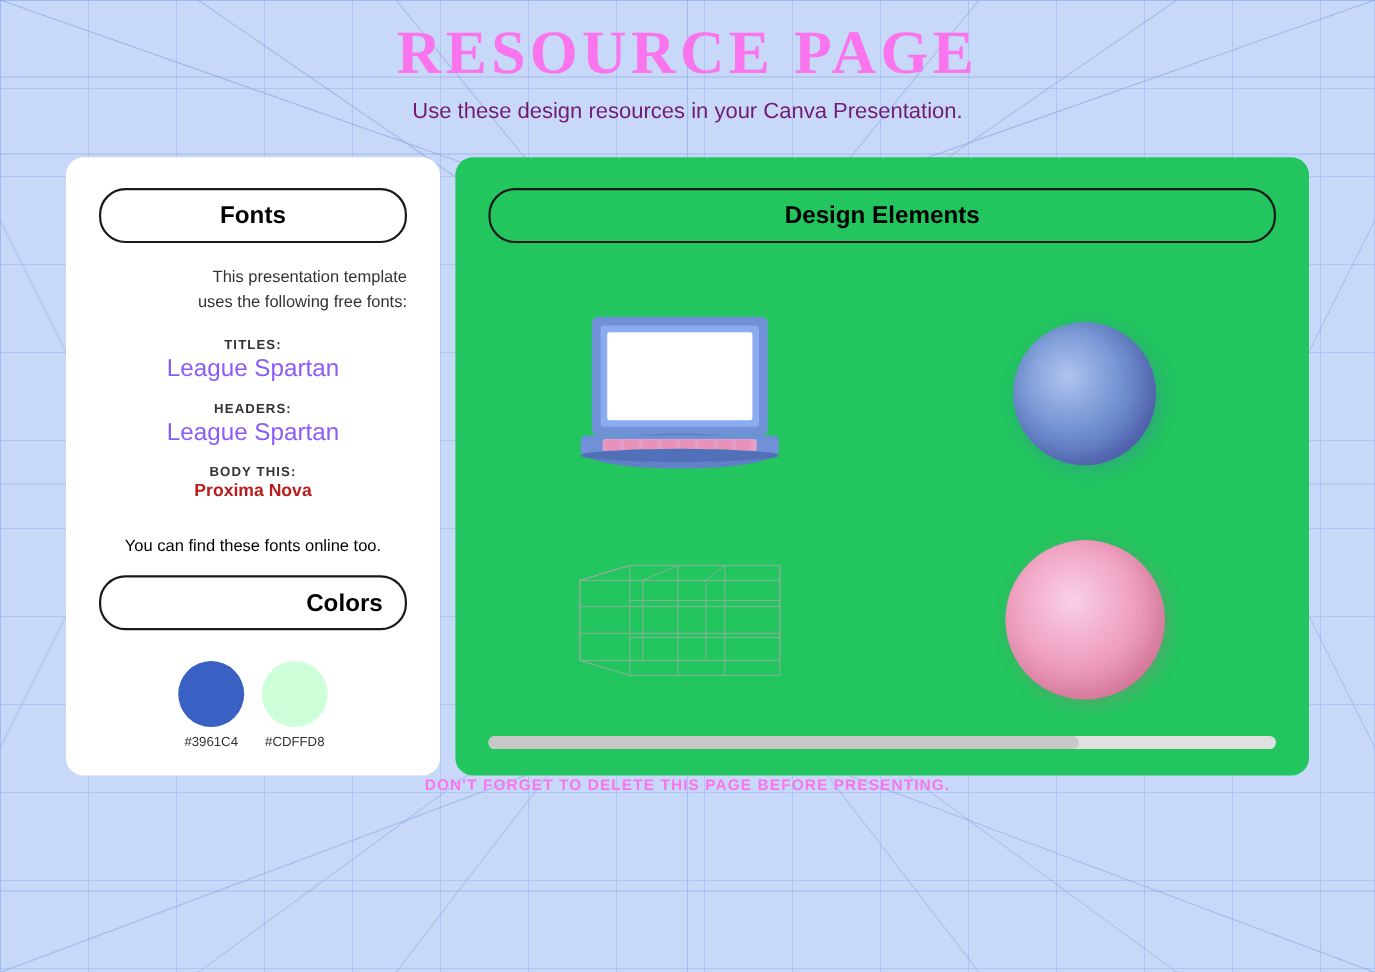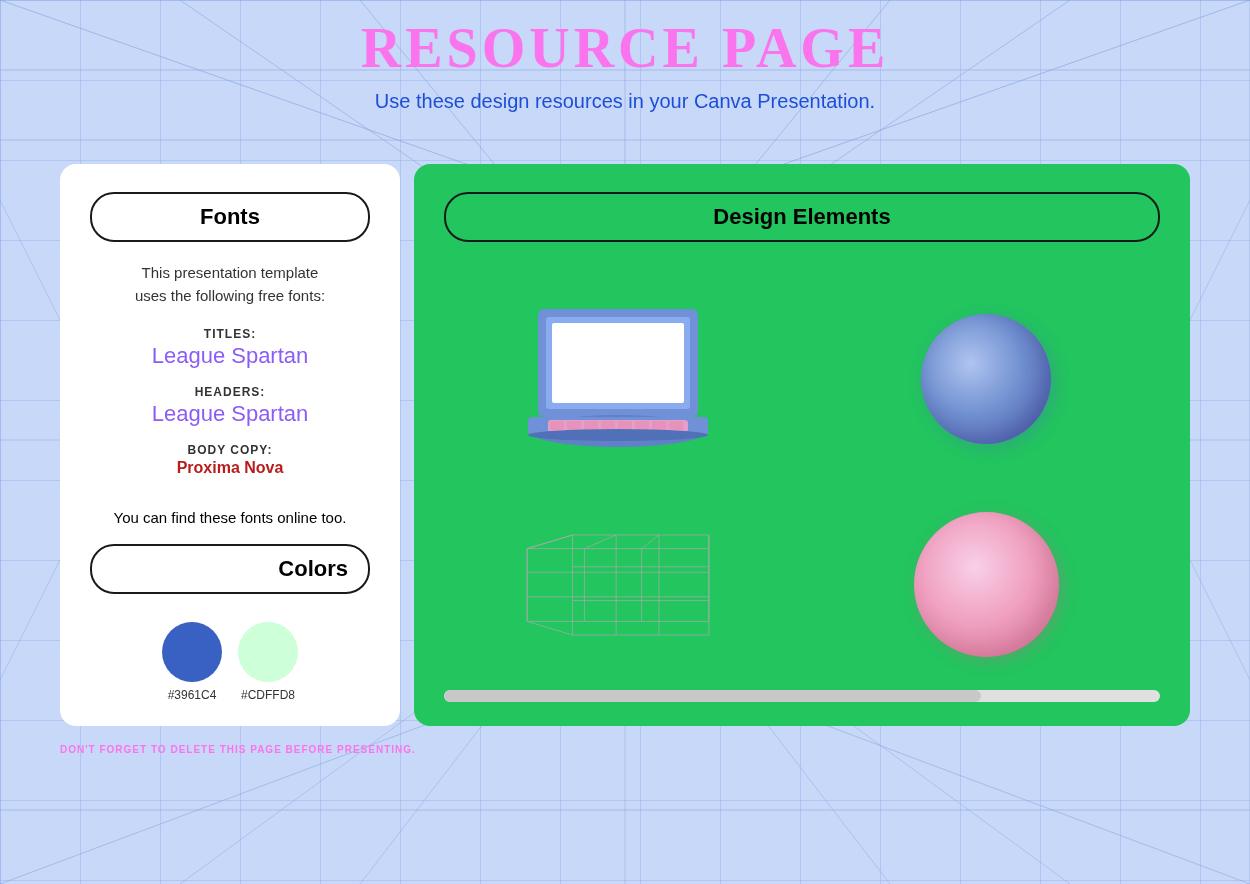--- a/index.html
+++ b/index.html
@@ -47,31 +47,30 @@
       font-weight: 900;
       color: #fa74ee;
       letter-spacing: 4px;
       text-transform: uppercase;
       font-family: 'Georgia', serif;
       margin-bottom: 10px;
     }
 
     .page-subtitle {
       font-size: 20px;
-      color: #1d4ed8;
+      color: #701a75;
       margin-bottom: 30px;
       font-weight: 400;
     }
 
     .cards-row {
       display: flex;
       gap: 14px;
       width: 100%;
       max-width: 1140px;
-      margin-top: 21px;
     }
 
     
     .fonts-card {
       background: white;
       border-radius: 16px;
       padding: 28px 30px 24px;
       flex: 0 0 340px;
       min-height: 500px;
       display: flex;
@@ -83,21 +82,21 @@
       border: 2px solid #1a1a1a;
       border-radius: 24px;
       padding: 10px 20px;
       text-align: center;
       font-weight: 700;
       font-size: 22px;
       margin-bottom: 20px;
     }
 
     .card-intro {
-      text-align: center;
+      text-align: right;
       color: #333;
       font-size: 15px;
       line-height: 1.5;
       margin-bottom: 20px;
     }
 
     .font-section {
       margin-bottom: 16px;
       text-align: center;
     }
@@ -236,27 +235,26 @@
       left: 0;
       top: 0;
       width: 75%;
       height: 100%;
       background: #c8c8c8;
       border-radius: 6px;
     }
 
     .footer-warning {
       color: #fa74ee;
-      font-size: 10px;
+      font-size: 14px;
       font-weight: 700;
       letter-spacing: 1px;
-      text-align: left;
+      text-align: center;
       width: 100%;
       max-width: 1140px;
-      margin-top: 18px;
     }
   </style>
 </head>
 <body>
 
 <div class="bg-grid">
   <svg width="1250" height="884" viewBox="0 0 1250 884" xmlns="http://www.w3.org/2000/svg" style="position:absolute;inset:0;">
 
     <line x1="0" y1="0" x2="625" y2="220" stroke="rgba(130,160,220,0.6)" stroke-width="1"></line>
     <line x1="1250" y1="0" x2="625" y2="220" stroke="rgba(130,160,220,0.6)" stroke-width="1"></line>
@@ -306,21 +304,21 @@
         <div class="font-label">TITLES:</div>
         <div class="font-name">League Spartan</div>
       </div>
 
       <div class="font-section">
         <div class="font-label">HEADERS:</div>
         <div class="font-name">League Spartan</div>
       </div>
 
       <div class="font-section">
-        <div class="font-label">BODY COPY:</div>
+        <div class="font-label">BODY THIS:</div>
         <div class="font-name-proxima">Proxima Nova</div>
       </div>
 
       <p class="find-fonts-text">You can find these fonts online too.</p>
 
       <div class="colors-header">Colors</div>
 
       <div class="color-swatches">
         <div class="swatch-item">
           <div class="swatch-circle" style="background:#3961C4;"></div>

